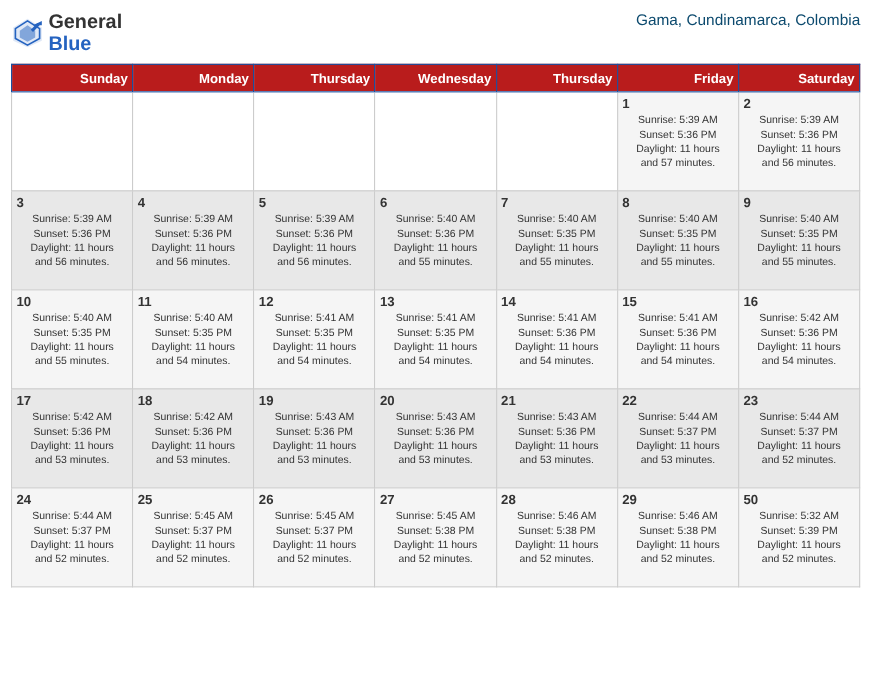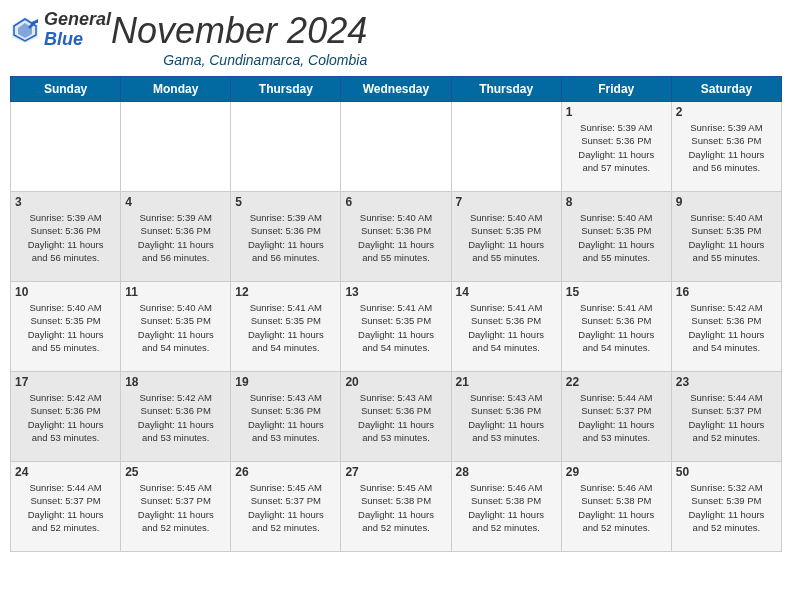--- a/index.html
+++ b/index.html
@@ -6,22 +6,22 @@
     body {
       font-family: Arial, sans-serif;
       background: #fff;
       width: 792px;
       min-height: 612px;
       padding: 10px;
     }
     .header {
       display: flex;
       align-items: flex-start;
+      justify-content: space-between;
       margin-bottom: 8px;
-      font-style: italic;
     }
     .logo {
       display: flex;
       align-items: center;
       gap: 4px;
     }
     .logo-text {
       font-size: 18px;
       font-weight: bold;
       line-height: 1.1;
@@ -43,27 +43,27 @@
     .location {
       font-size: 14px;
       color: #0c4a6e;
     }
     .calendar {
       width: 100%;
       border-collapse: collapse;
       table-layout: fixed;
     }
     .calendar thead th {
-      background: #0369a1;
+      background: #b91c1c;
       color: #fff;
       font-size: 12px;
       font-weight: bold;
       padding: 5px 4px;
       border: 1px solid #1a4fa0;
-      text-align: center;
+      text-align: right;
     }
     .calendar tbody td {
       border: 1px solid #ccc;
       vertical-align: top;
       padding: 3px 4px;
       font-size: 10px;
       color: #333;
       height: 90px;
       background: #fff;
     }
@@ -100,21 +100,20 @@
       <polygon points="15,8 22,13 22,19 15,23 8,19 8,13" fill="#2563c0" opacity="0.5"></polygon>
       <path d="M18 12 L24 6 L26 8 L20 14 Z" fill="#2563c0"></path>
       <path d="M20 8 L28 4 L28 8 Z" fill="#2563c0"></path>
     </svg>
     <div class="logo-text">
       <div><span class="general">General</span></div>
       <div><span class="blue">Blue</span></div>
     </div>
   </div>
   <div class="title-block">
-    <div class="month-title">November 2024</div>
     <div class="location">Gama, Cundinamarca, Colombia</div>
   </div>
 </div>
 
 <table class="calendar">
   <thead>
     <tr>
     <th>Sunday</th>
         <th>Monday</th>
         <th>Thursday</th>

